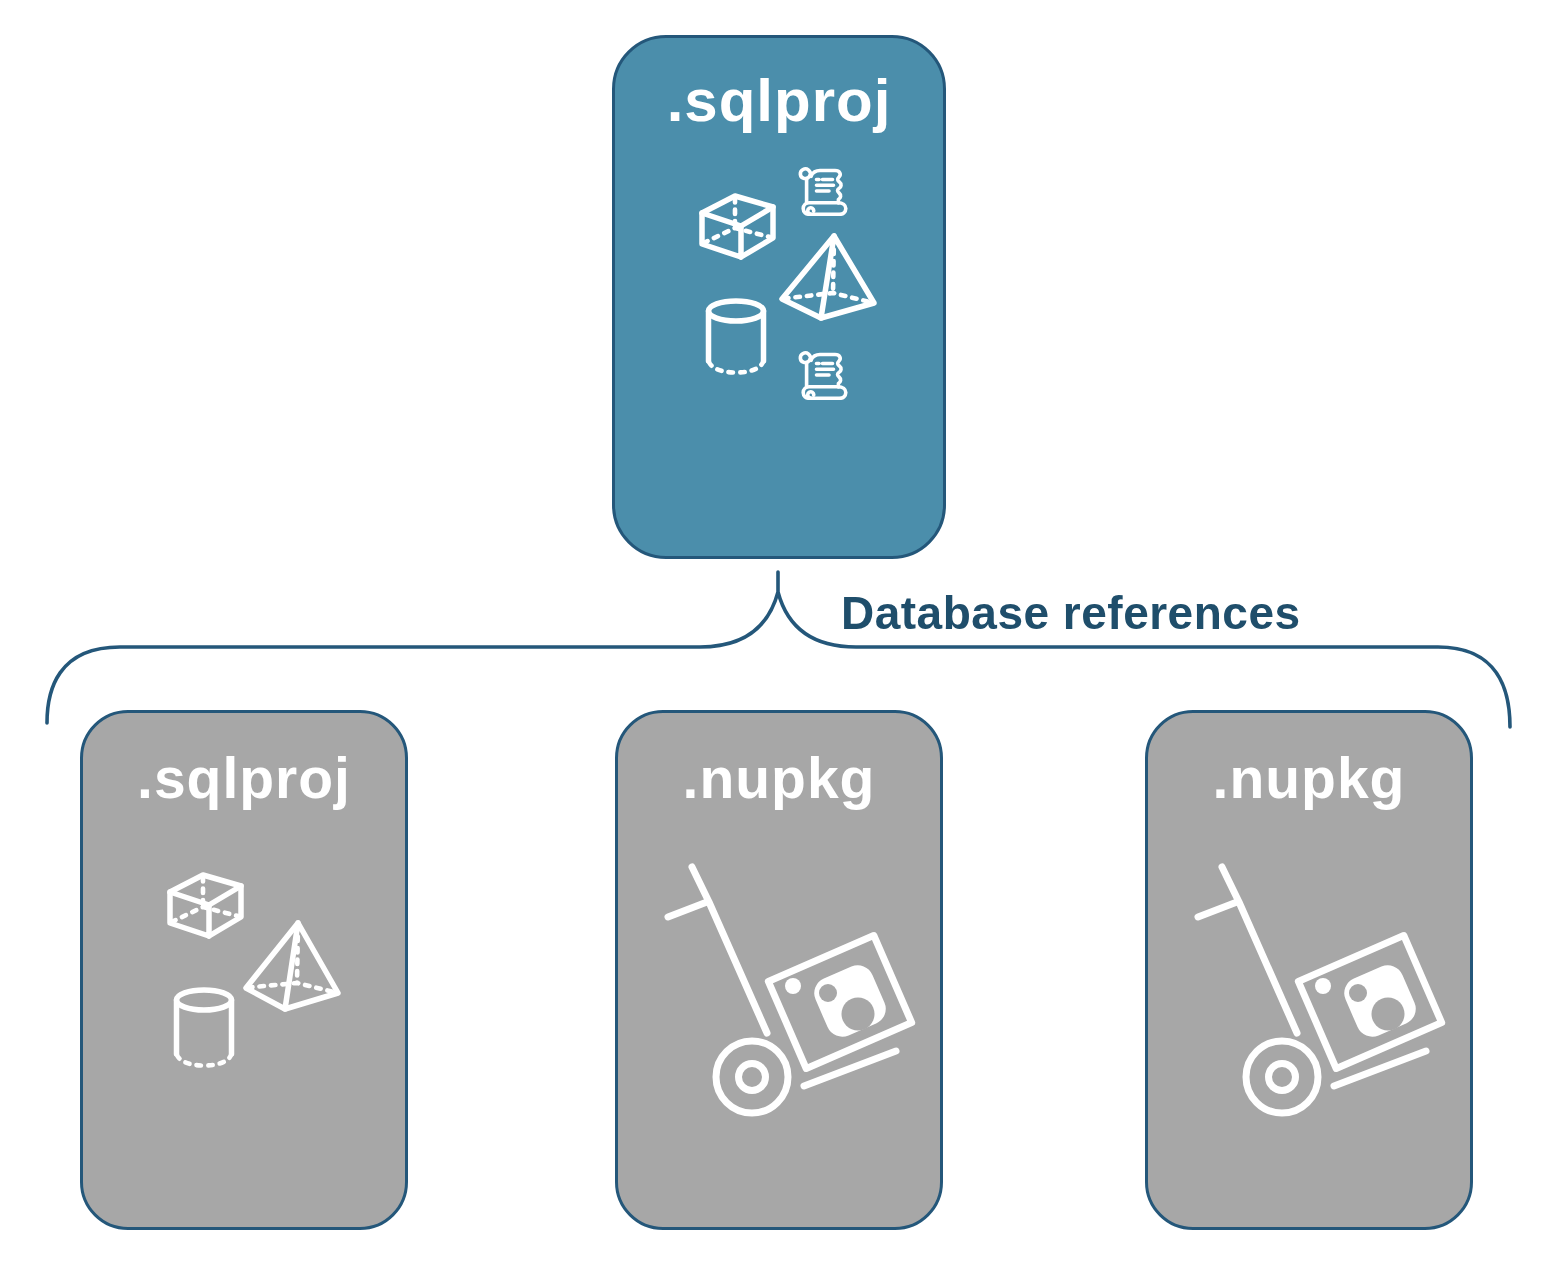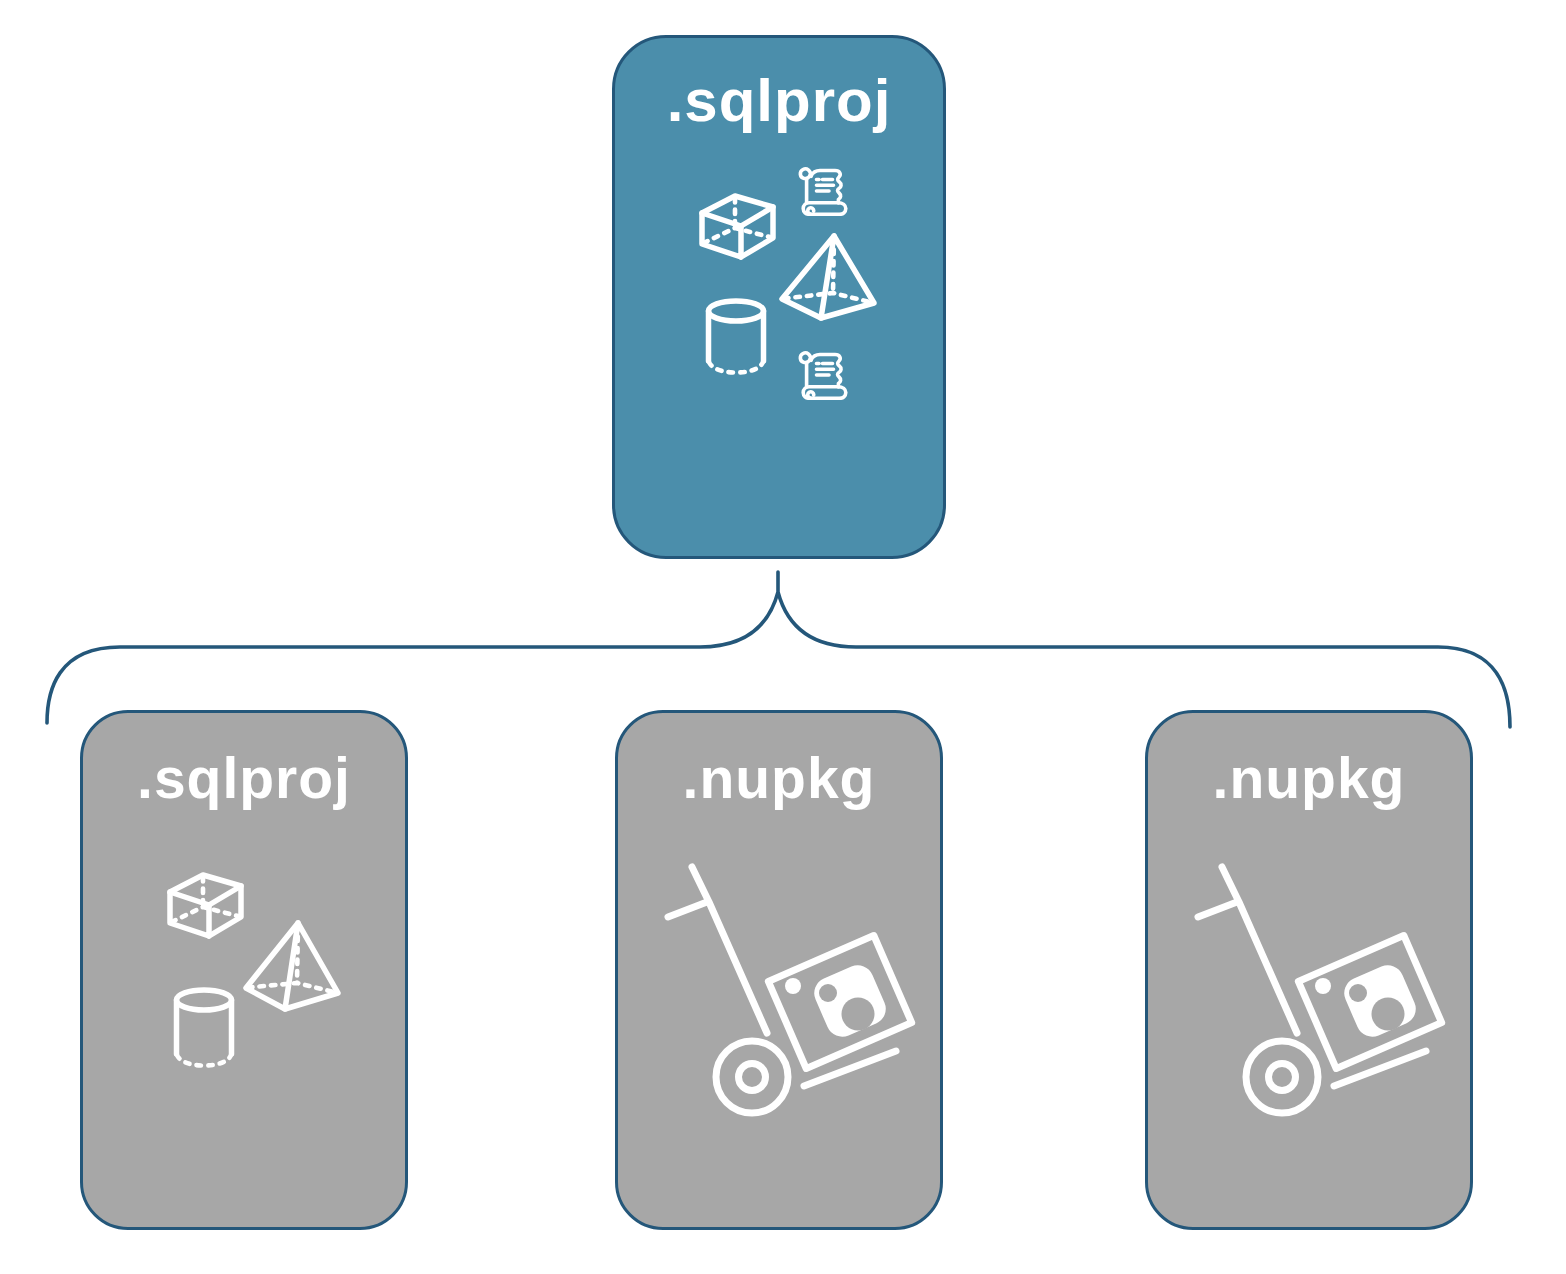--- a/index.html
+++ b/index.html
@@ -59,20 +59,21 @@
              C 47 690 58 647 120 647
              L 700 647
              C 750 647 770 622 778 592
              L 778 572
              L 778 592
              C 786 622 806 647 856 647
              L 1438 647
              C 1498 647 1510 690 1510 727" fill="none" stroke="var(--outline)" stroke-width="3.6" stroke-linecap="round" stroke-linejoin="round"></path>
   </svg>
 
+  <div class="connector-label">Database references</div>
 
   <div class="node node-root">
     <div class="node-title">.sqlproj</div>
 
     <svg class="icon icon-scroll-1" width="56" height="52" viewBox="0 0 56 52">
       <g fill="none" stroke="var(--icon-stroke)" stroke-width="3.6" stroke-linecap="round" stroke-linejoin="round">
         <path d="M16 12.5 C 16 6 11.5 3.5 8 5.5 C 4 7.7 4.6 13.6 9.2 14.4 C 12.2 14.9 14.8 13.2 15.3 10.4"></path>
         <path d="M16 12 C 18 8 21 6.5 25 6.5 L 40 6.5 C 45 6.5 46.5 10.5 44 13 C 42 15 42.4 16.5 44.4 18 C 47 20 46.4 23 43.9 24.5 C 41.9 25.8 42.2 27.5 44.1 29 C 46.5 31 45.9 34.4 43.4 35.4 L 43.4 39"></path>
         <path d="M11.6 14.8 L 11.6 39"></path>
         <path d="M43 38.8 C 47.8 38.8 50.8 41.3 50.8 44.6 C 50.8 48 48 50.4 44.2 50.4 L 15 50.4 C 10.8 50.4 8.2 48 8.2 44.6 C 8.2 41.4 10.7 38.9 14.2 38.8 L 43 38.8"></path>

